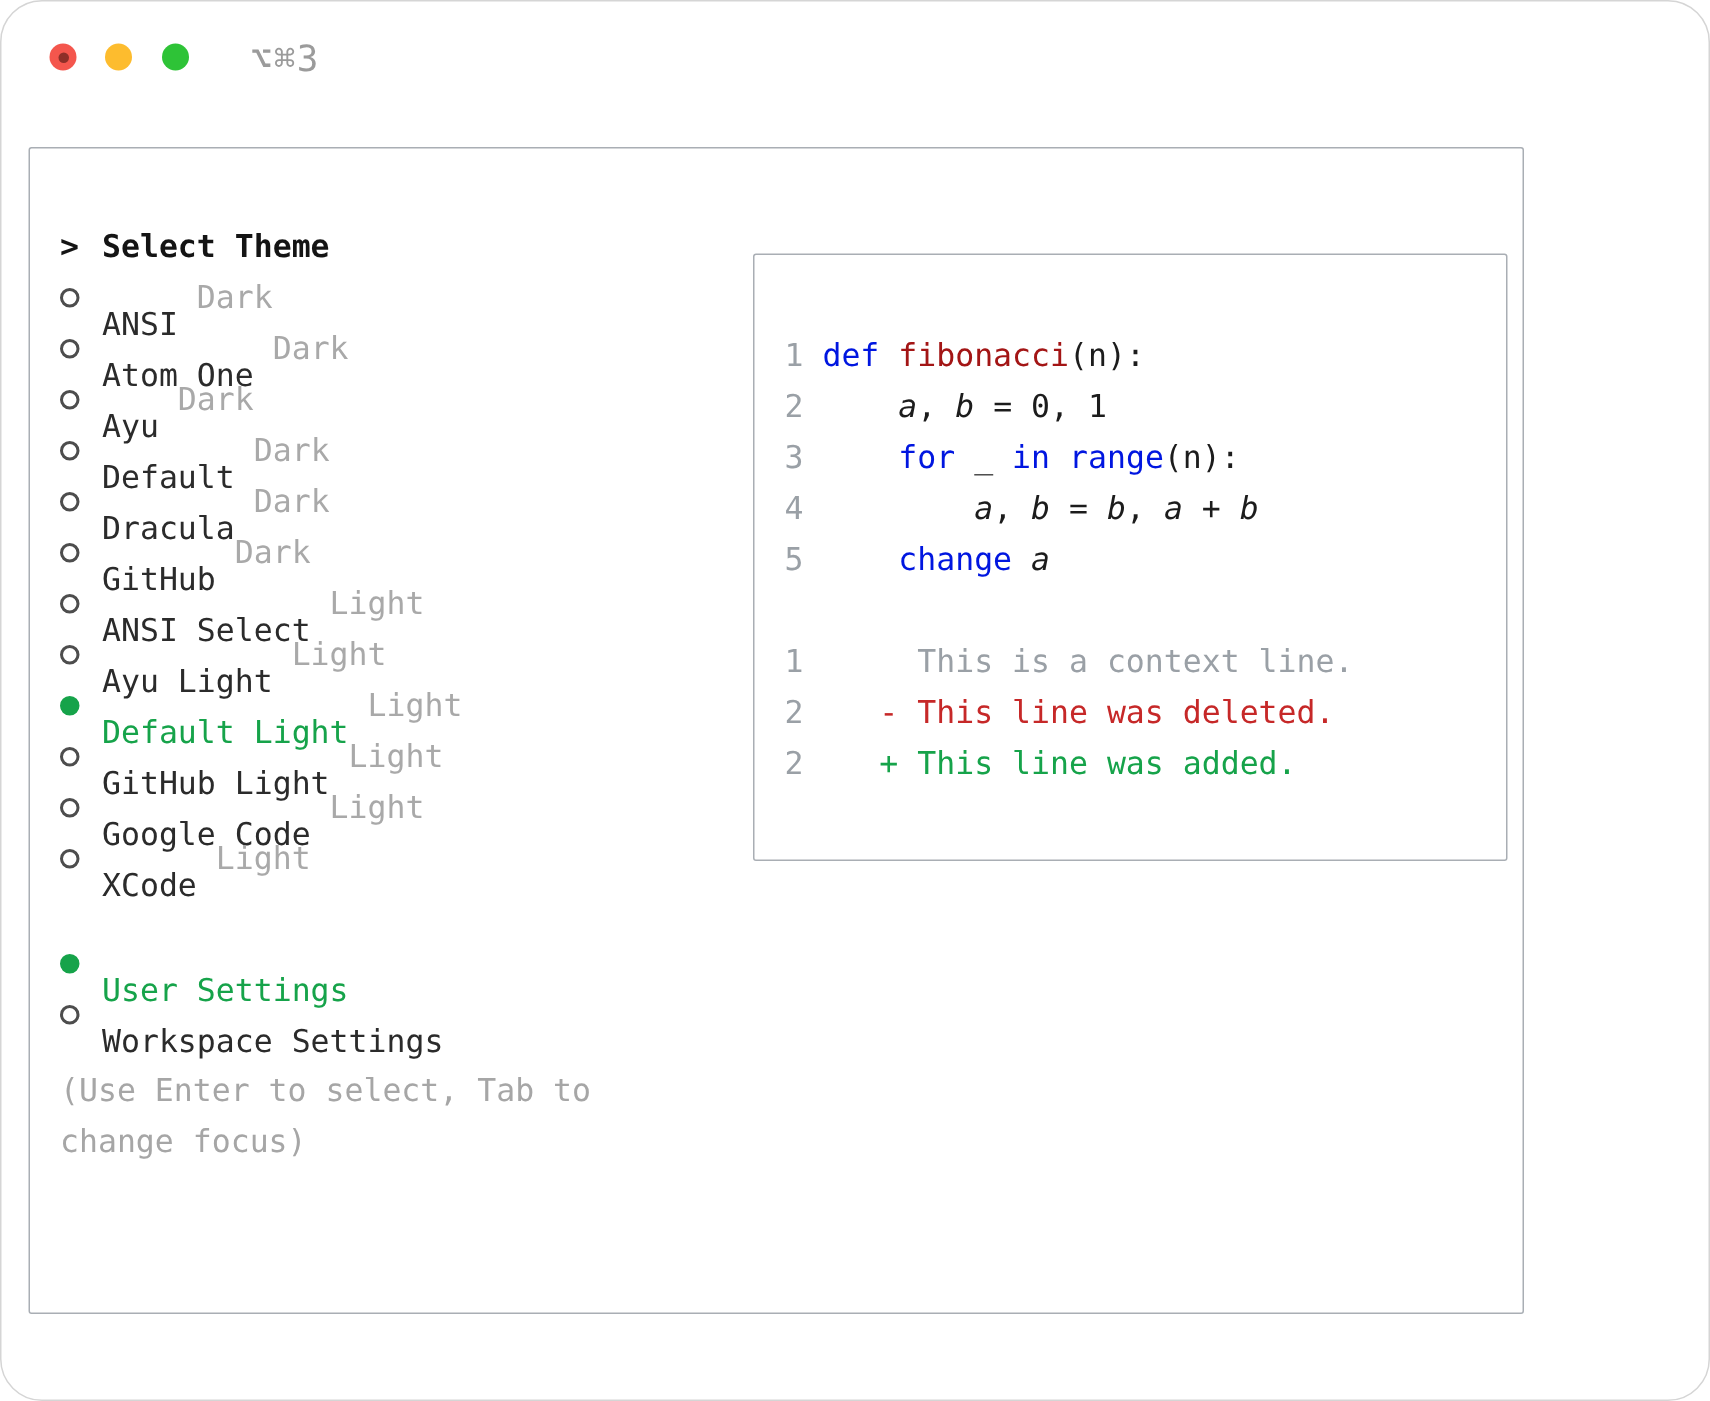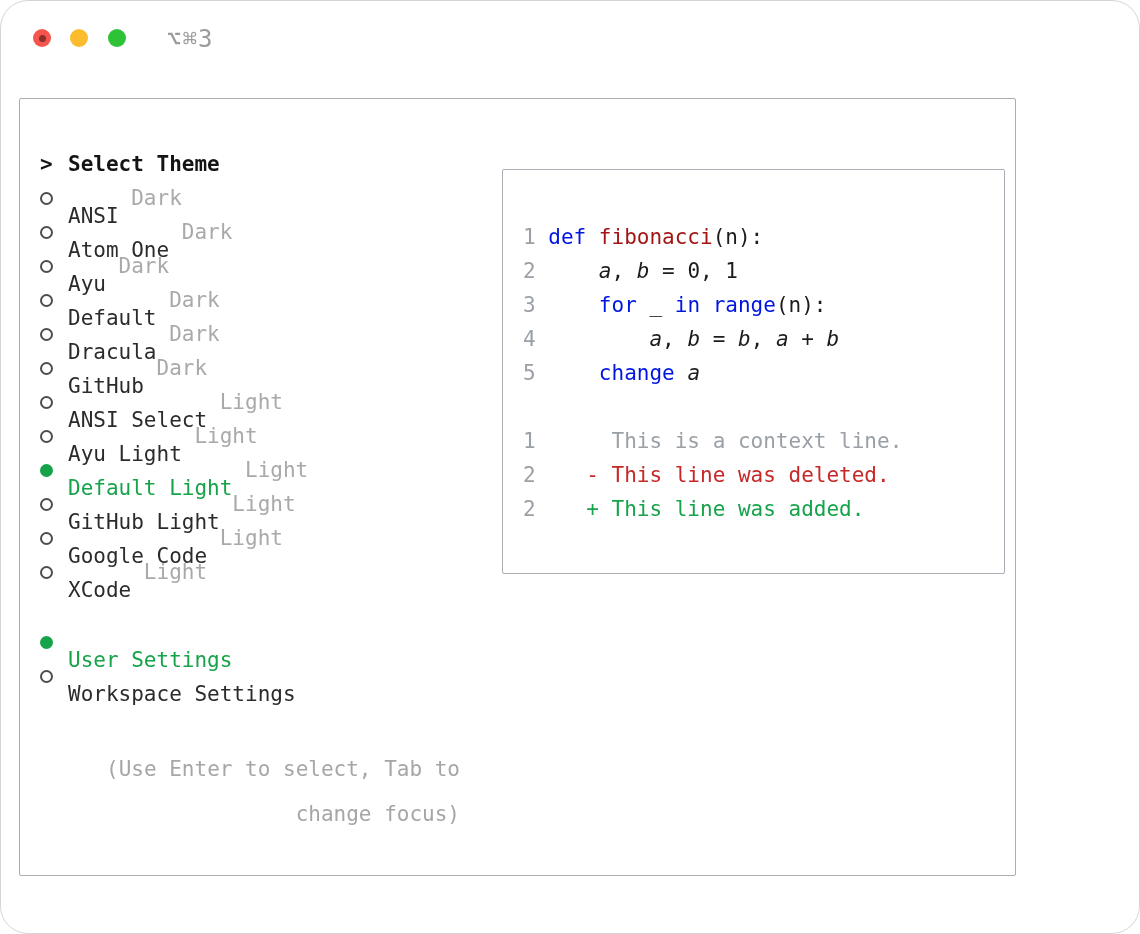--- a/index.html
+++ b/index.html
@@ -42,22 +42,22 @@
   .radio.on { border-color: var(--green); background: var(--green); }
 
   .tname    { color: #2b2b2b; white-space: pre; margin-top: 35px; }
   .tvariant { color: #a9a9a9; white-space: pre; }
   .option-row.selected .tname { color: var(--green); }
   .option-row { cursor: pointer; }
 
   .apply-section { margin-top: 36px; }
   .apply-title { padding-left: 28px; }
 
-  .hint { margin-top: 54px; width: 420px; font-size: 21px; line-height: 45px;
-          color: #a6a6a6; white-space: normal; text-align: right; }
+  .hint { margin-top: 17px; width: 420px; font-size: 21px; line-height: 34px;
+          color: #a6a6a6; white-space: normal; }
 
   
   .preview-title { height: 34px; line-height: 34px; font-size: 21px; }
   .preview-box { margin-top: 22px; width: 503px; height: 405px;
                  border: 1.5px solid #a9aeb4; border-radius: 2px;
                  padding: 50px 10px 0 20px; overflow: hidden; }
   .code-line { white-space: pre; height: 34px; line-height: 34px; font-size: 21px; }
   .lnum { display: inline-block; width: 2ch; color: #9aa0a6; }
   .c-pl  { color: #1c1c1c; }
   .c-kw  { color: var(--kw); }

